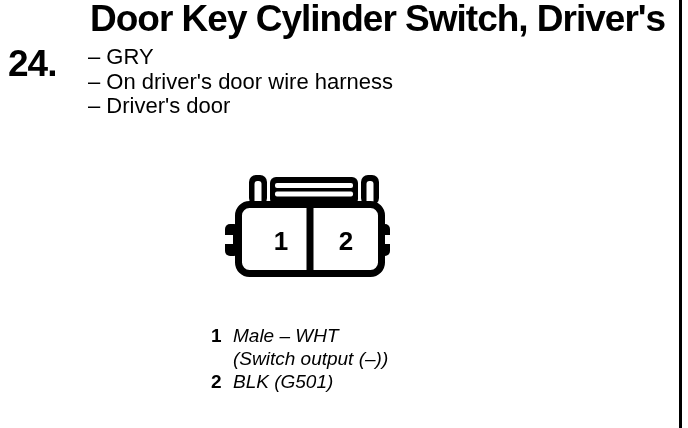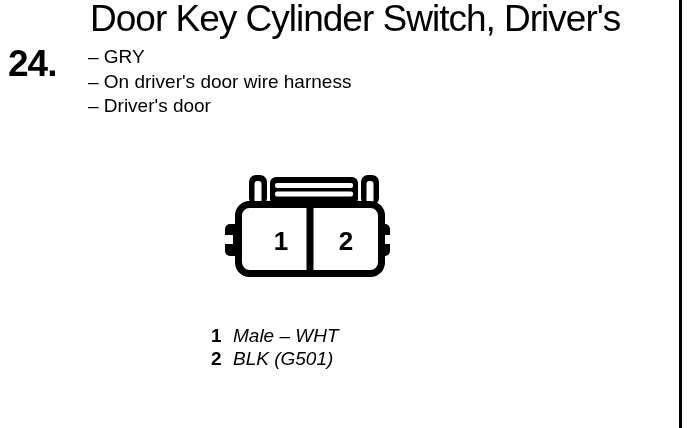--- a/index.html
+++ b/index.html
@@ -30,29 +30,29 @@
     letter-spacing: -1px;
     white-space: nowrap;
     margin-top: 37px;
   }
   .page-title {
     position: absolute;
     left: 90px;
     top: 0;
     font-size: 37px;
     line-height: 38px;
-    font-weight: normal;
+    font-weight: bold;
     letter-spacing: -1px;
     white-space: nowrap;
   }
   .attr-list {
     position: absolute;
     left: 88px;
     top: 45px;
-    font-size: 19px;
+    font-size: 22px;
     line-height: 24.5px;
     letter-spacing: 0px;
   }
   .attr-list div { white-space: nowrap; }
   .connector-diagram {
     position: absolute;
     left: 220px;
     top: 170px;
     width: 175px;
     height: 115px;
@@ -128,20 +128,21 @@
 
     <text x="61" y="80">1</text>
     <text x="126" y="80">2</text>
   </svg>
 
   <div class="pin-notes">
     <div class="pin-row">
       <div class="pin-num">1</div>
       <div class="pin-lines">
         <div>Male – WHT</div>
+        <div>(Switch output (–))</div>
       </div>
     </div>
     <div class="pin-row">
       <div class="pin-num">2</div>
       <div class="pin-lines">
         <div>BLK (G501)</div>
       </div>
     </div>
   </div>
 

